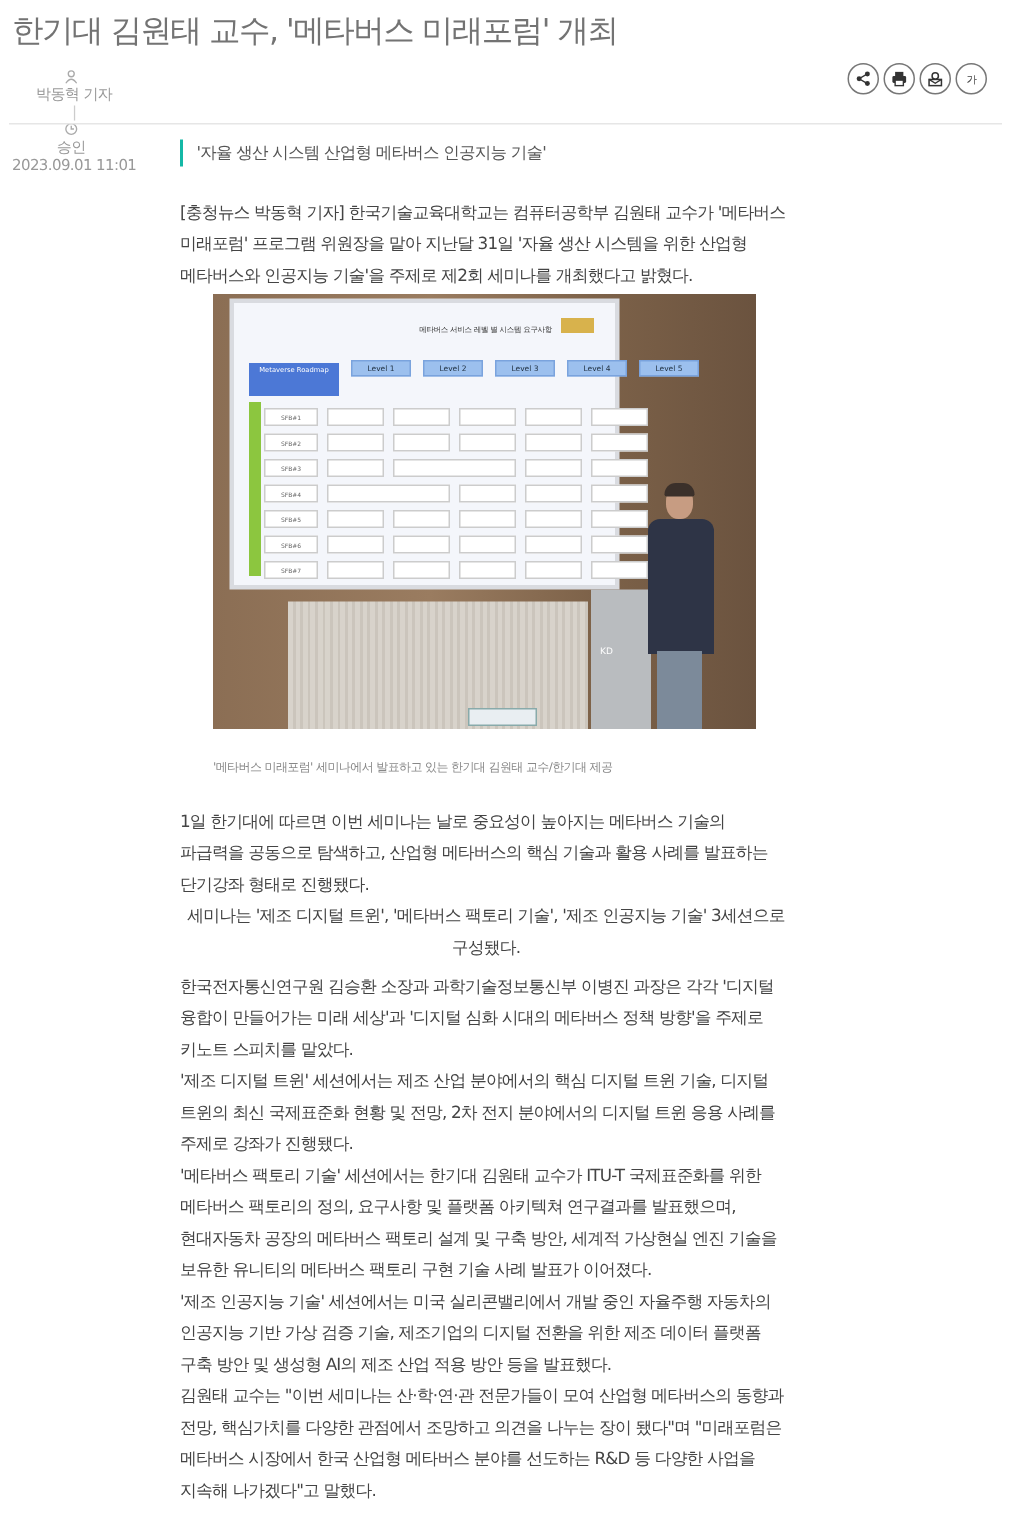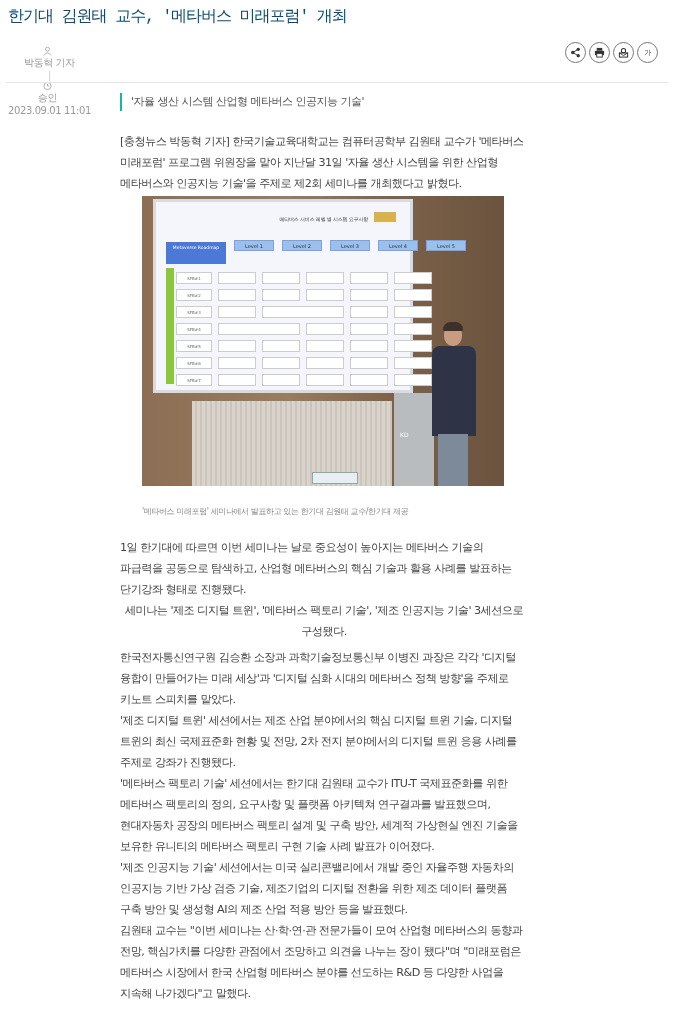--- a/index.html
+++ b/index.html
@@ -1,19 +1,19 @@
 <!DOCTYPE html>
 <html><head>
   <meta charset="utf-8">
   <style>
     * { box-sizing: border-box; margin: 0; padding: 0; }
     html, body { width: 674px; height: 1010px; background: #ffffff; overflow: hidden; }
     body { font-family: "DejaVu Sans", "Liberation Sans", sans-serif; color: #333; position: relative; }
 
-    .headline { position: absolute; left: 8px; top: 6px; font-size: 16px; font-weight: 400; color: #0c4a6e; letter-spacing: -1px; white-space: nowrap; font-family: Liberation Mono, monospace; }
+    .headline { position: absolute; left: 8px; top: 6px; font-size: 21px; font-weight: 400; color: #737373; letter-spacing: -1px; white-space: nowrap; }
 
     .meta { position: absolute; left: 8px; top: 46px; display: flex; align-items: center; font-size: 10px; color: #999; letter-spacing: -0.4px; flex-direction: column; }
     .meta .ico { display: inline-block; width: 9px; height: 10px; margin-right: 4px; }
     .meta .sep { margin: 0 9px; color: #ccc; }
 
     .tools { position: absolute; right: 16px; top: 42px; display: flex; gap: 3px; }
     .tool { width: 21px; height: 21px; border: 1px solid #777; border-radius: 50%; display: flex; align-items: center; justify-content: center; background: #fff; cursor: pointer; }
     .tool svg { width: 11px; height: 11px; }
     .tool .txt { font-size: 7px; color: #444; letter-spacing: -0.5px; }
 

